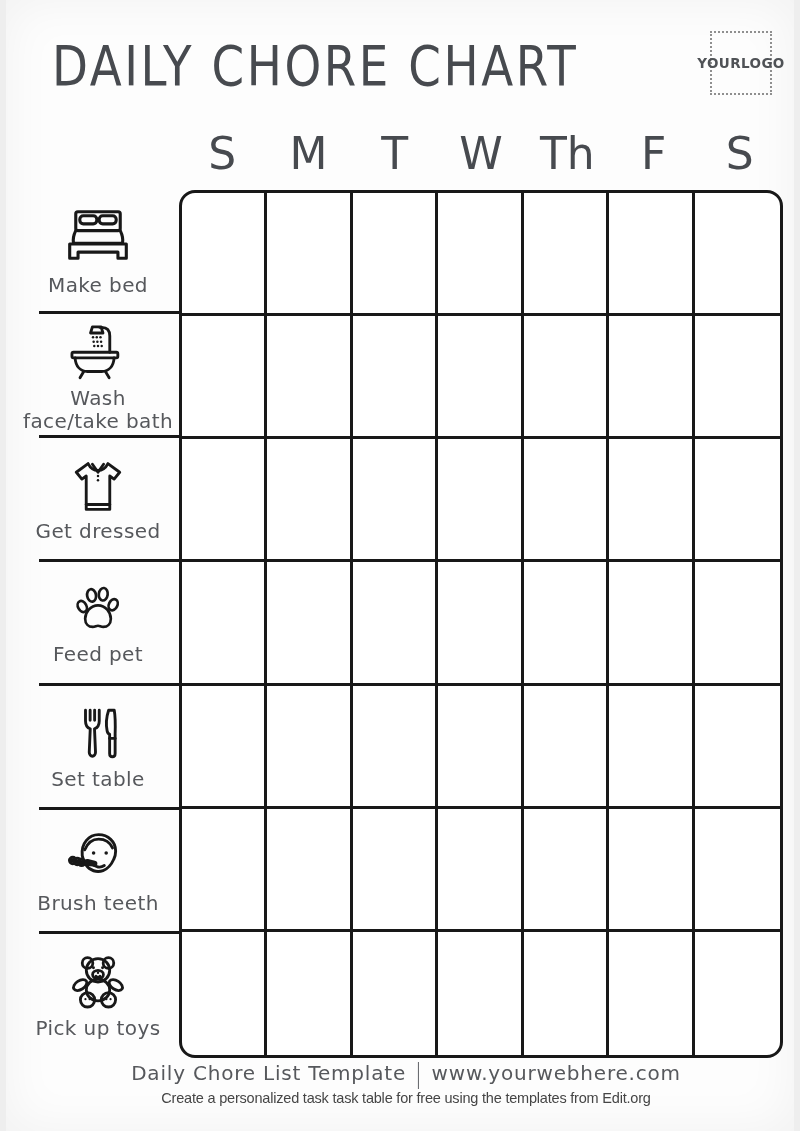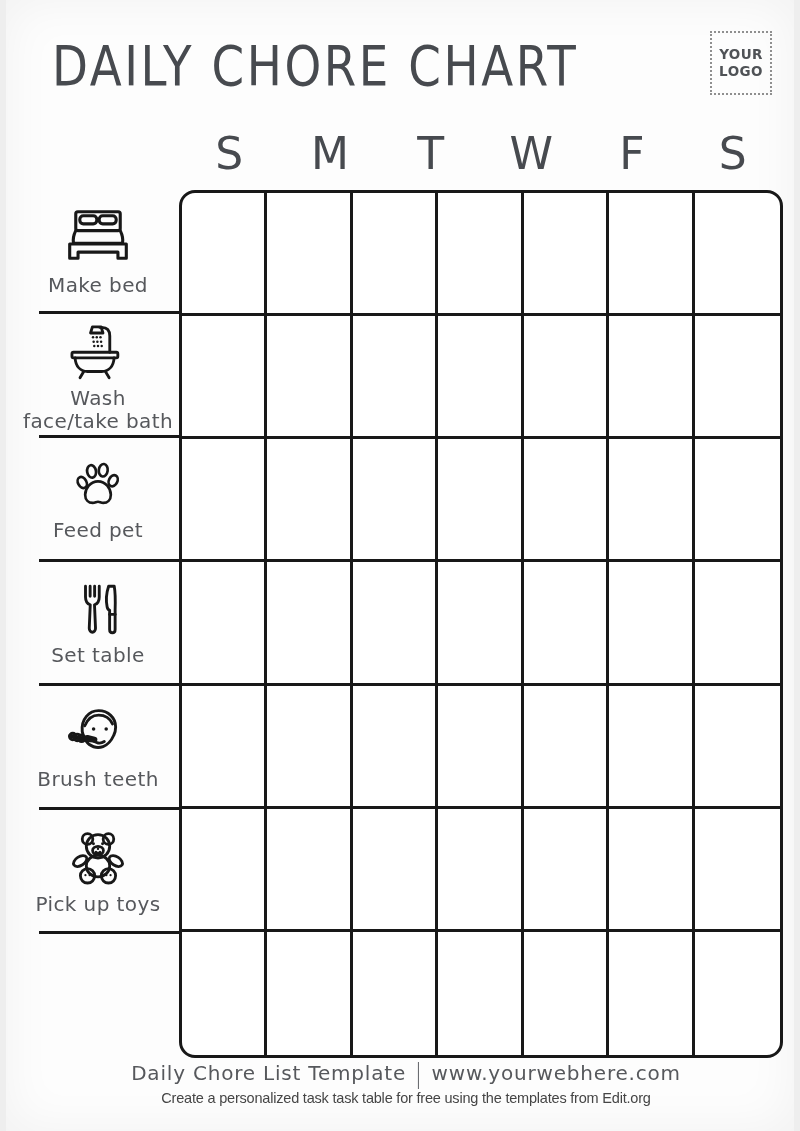--- a/index.html
+++ b/index.html
@@ -21,21 +21,21 @@
   
   .title{
     position:absolute;left:46px;top:34px;
     font-size:55px;color:var(--ink);letter-spacing:3px;white-space:nowrap;
     transform:scaleX(.85);transform-origin:left top;font-weight:400;
   }
   
   .logo-box{
     position:absolute;left:704px;top:31px;width:62px;height:64px;
     border:2px dotted var(--logo_border);
-    display:flex;flex-direction:column;align-items:center;justify-content:center;
+    display:flex;flex-direction:row;align-items:center;justify-content:center;
     color:#4f5256;font-weight:bold;font-size:13.5px;line-height:1.25;letter-spacing:.4px;
   }
   
   .days{
     position:absolute;left:173px;top:122px;width:604px;height:62px;
     display:flex;align-items:center;
   }
   .day{flex:1;text-align:center;font-size:44px;color:var(--ink);}
   
   .grid{
@@ -75,20 +75,21 @@
   <div class="logo-box">
     <span>YOUR</span>
     <span>LOGO</span>
   </div>
 
   <div class="days">
     <span class="day">S</span>
     <span class="day">M</span>
     <span class="day">T</span>
     <span class="day">W</span>
+    <span class="day">Th</span>
     <span class="day">F</span>
     <span class="day">S</span>
   </div>
 
   <div class="sep" style="top:311px"></div>
   <div class="sep" style="top:435px"></div>
   <div class="sep" style="top:559px"></div>
   <div class="sep" style="top:683px"></div>
   <div class="sep" style="top:807px"></div>
   <div class="sep" style="top:931px"></div>
@@ -129,20 +130,35 @@
           <path d="M9.5 30.5 C10 37 13.5 41.5 19.5 41.5 H31 C37 41.5 40.5 37 41 30.5"></path>
           <path d="M16.5 41.5 L13.5 46.5 M34 41.5 L37 46.5"></path>
         </svg>
       </span>
       <div class="chore-label">
         <span>Wash</span>
           <span>face/take bath</span>
       </div>
     </div>
 
+    <div class="chore">
+      <span class="icon">
+        <svg width="62" height="57" viewBox="0 0 50 46">
+          <path d="M17 4.5 L7.5 11.5 L12 17 L15.5 14.5 V41.5 H34.5 V14.5 L38 17 L42.5 11.5 L33 4.5 C31 8.5 28 10 25 10 C22 10 19 8.5 17 4.5 Z"></path>
+          <path d="M20.5 5 L25 11.5 L29.5 5"></path>
+          <circle class="dot" cx="25" cy="14.5" r="1"></circle>
+            <circle class="dot" cx="25" cy="18" r="1"></circle>
+          <path d="M15.5 37.5 H34.5"></path>
+        </svg>
+      </span>
+      <div class="chore-label">
+        <span>Get dressed</span>
+          <span></span>
+      </div>
+    </div>
 
     <div class="chore">
       <span class="icon">
         <svg width="56" height="56" viewBox="0 0 48 48">
           <path d="M24 20 C17.5 20 13 26 13 31.5 C13 36 16 38.5 19.5 38.5 C21.5 38.5 22.5 37.5 24 37.5 C25.5 37.5 26.5 38.5 28.5 38.5 C32 38.5 35 36 35 31.5 C35 26 30.5 20 24 20 Z"></path>
           <ellipse cx="10.5" cy="21" rx="3.6" ry="5" transform="rotate(-28 10.5 21)"></ellipse>
           <ellipse cx="18.5" cy="11.5" rx="3.8" ry="5.4" transform="rotate(-10 18.5 11.5)"></ellipse>
           <ellipse cx="28.5" cy="10.5" rx="3.8" ry="5.4" transform="rotate(8 28.5 10.5)"></ellipse>
           <ellipse cx="37" cy="19.5" rx="3.6" ry="5" transform="rotate(26 37 19.5)"></ellipse>
         </svg>

